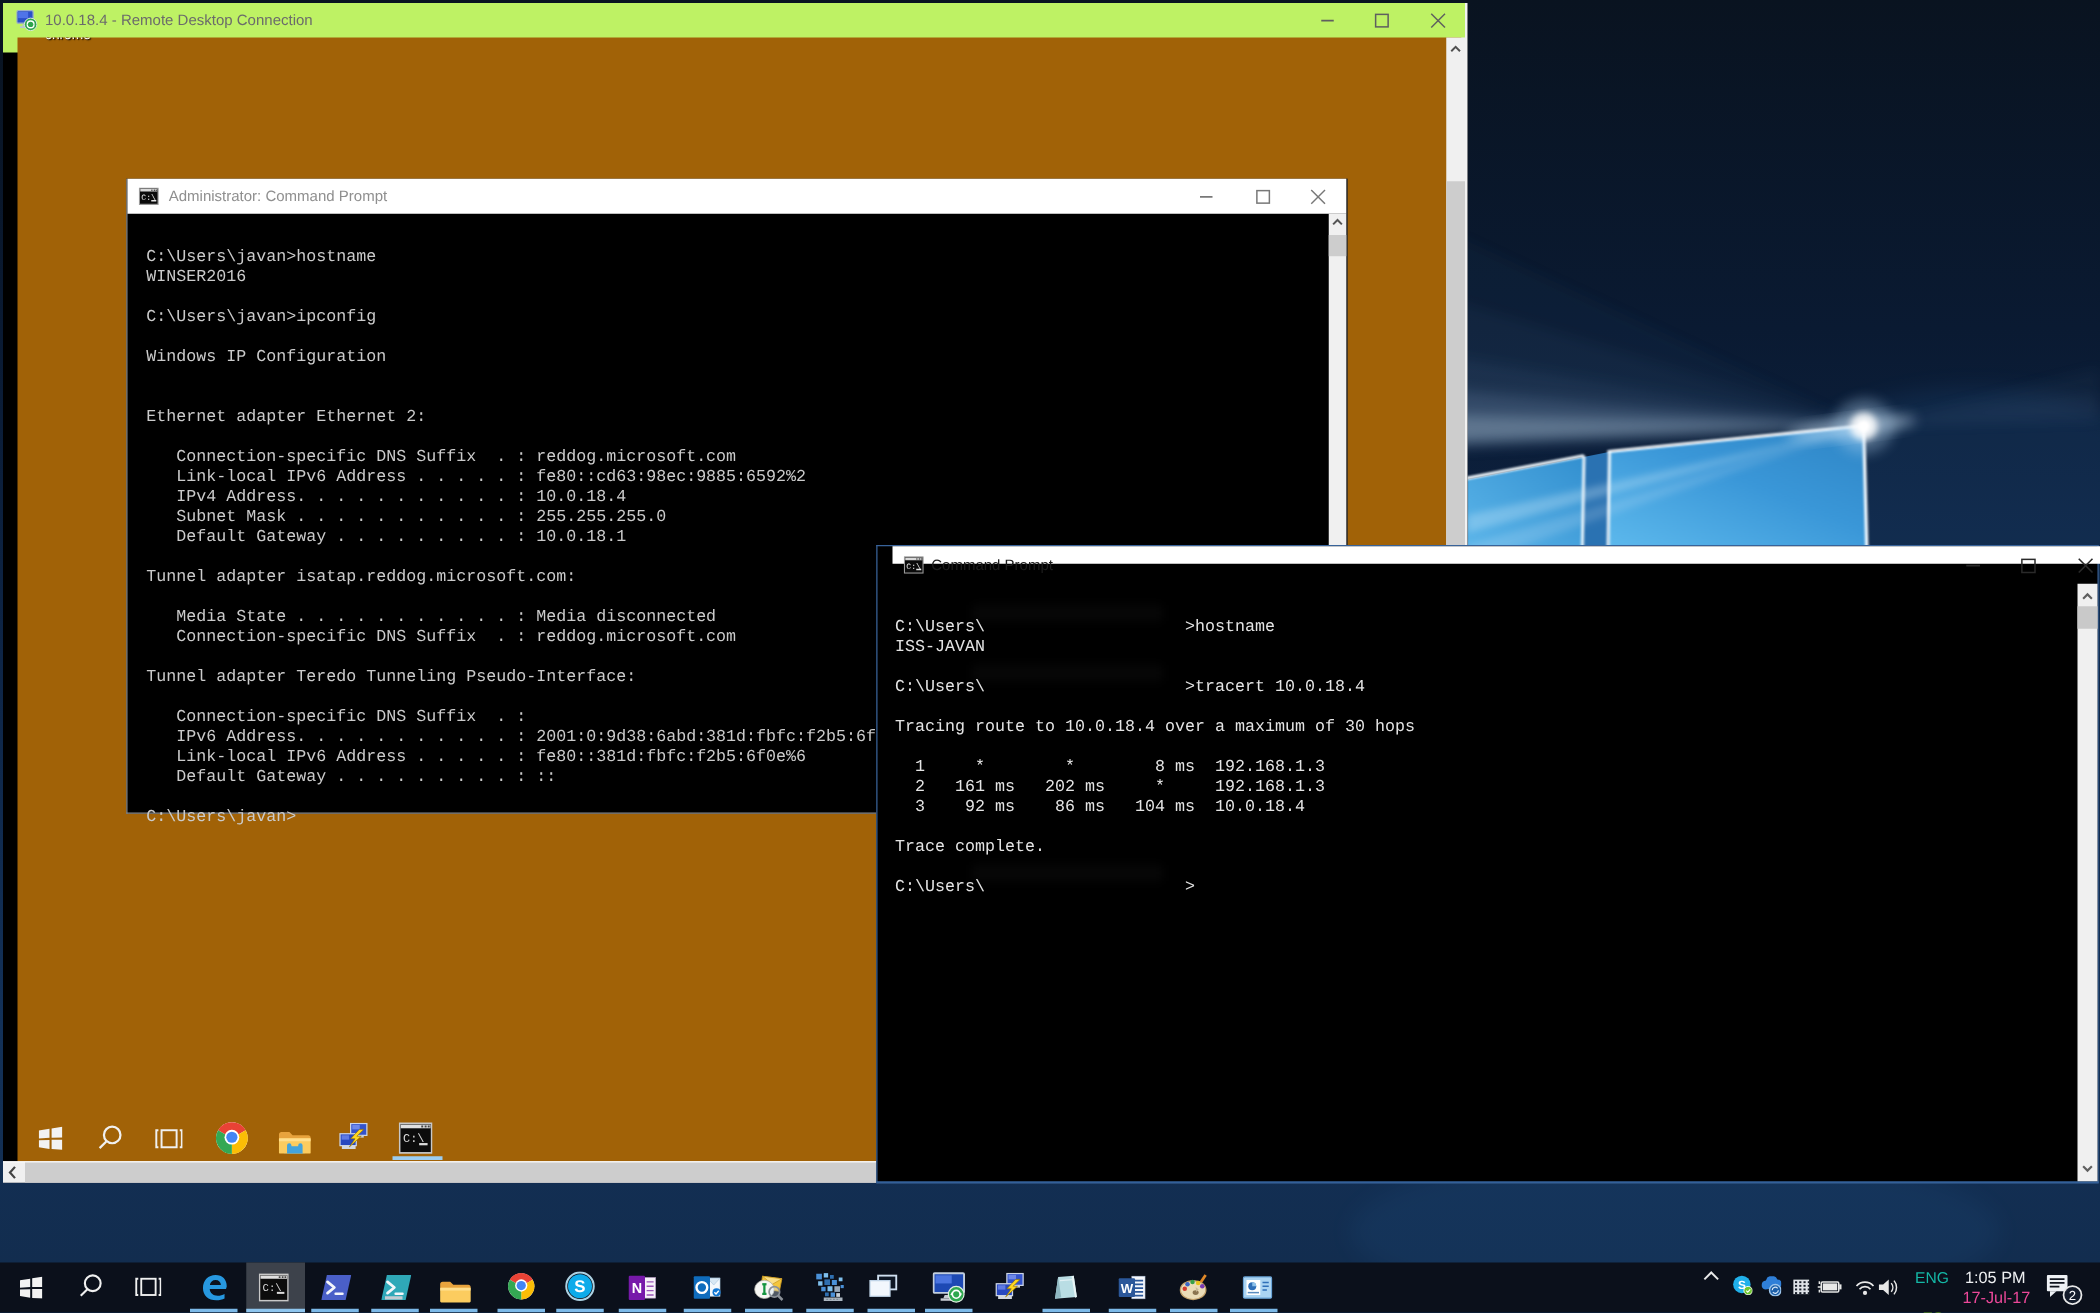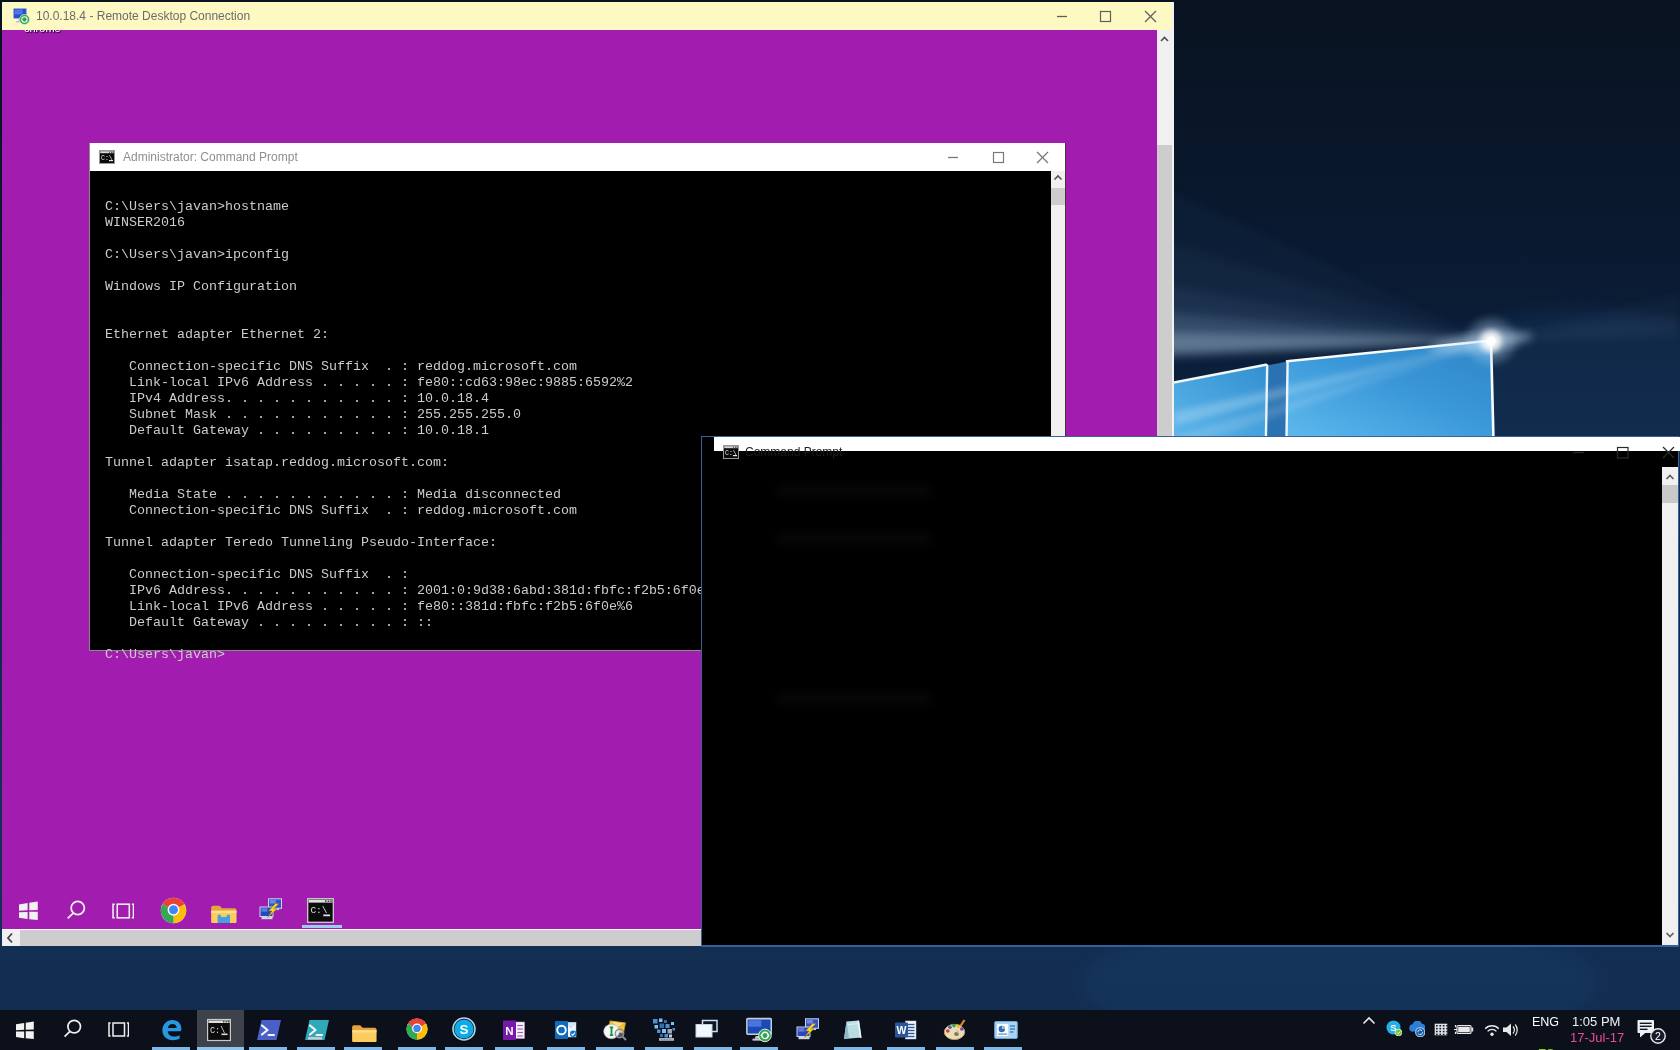--- a/index.html
+++ b/index.html
@@ -68,40 +68,40 @@
   <line x1="1491" y1="341" x2="1493.6" y2="444" stroke="#f6fbff" stroke-width="2.6"></line>
  </g>
  <ellipse cx="1481" cy="342.5" rx="52" ry="7.5" fill="#d8ecfc" opacity="0.5" filter="url(#b5)" transform="rotate(-7 1478 342.5)"></ellipse>
  <ellipse cx="1491" cy="341" rx="24" ry="22" fill="#bcdcf6" opacity="0.34" filter="url(#b5)"></ellipse>
  <ellipse cx="1491" cy="341" rx="11" ry="11" fill="#ffffff" opacity="0.9" filter="url(#b3)"></ellipse>
  <circle cx="1491" cy="341" r="4.5" fill="#ffffff" filter="url(#b1)"></circle>
 </svg>
 
 <div class="abs" id="rdp" style="left:2px;top:2px;width:1172px;height:944px;background:#000;border-right:2px solid #f2f2f2;border-bottom:1px solid #e8e8e8;box-sizing:border-box">
 
-  <div class="abs" style="left:0;top:0;width:100%;height:40px;background:#fef9c3">
+  <div class="abs" style="left:0;top:0;width:100%;height:40px;background:#bef264">
     <svg class="abs" style="left:11px;top:6px" width="17" height="17" viewBox="0 0 17 17">
       <rect x="0.5" y="0.5" width="13" height="10" rx="1" fill="#2b50c8" stroke="#9db0c8" stroke-width="1"></rect>
       <rect x="1.5" y="1.5" width="8" height="5" fill="#4f74e8"></rect>
       <rect x="5" y="11.5" width="4" height="1.6" fill="#b8c4d4"></rect>
       <rect x="3" y="13" width="8" height="1.4" fill="#b8c4d4"></rect>
       <circle cx="11.5" cy="11.5" r="5" fill="#2ea44c" stroke="#d8e8da" stroke-width="0.8"></circle>
       <path d="M8.8,11.5 a2.7,2.7 0 0 1 5.4,0" fill="none" stroke="#fff" stroke-width="1.1"></path>
       <path d="M14.2,11.5 a2.7,2.7 0 0 1 -5.4,0" fill="none" stroke="#fff" stroke-width="1.1"></path>
     </svg>
     <span class="abs" style="left:34px;top:7px;font-size:12px;color:#6b6b6b">10.0.18.4 - Remote Desktop Connection</span>
     <svg class="abs" style="left:1050px;top:0" width="120" height="28" viewBox="0 0 120 28">
       <line x1="5" y1="14.5" x2="15" y2="14.5" stroke="#5f5f5f" stroke-width="1.3"></line>
       <rect x="48.5" y="9.5" width="10" height="10" fill="none" stroke="#5f5f5f" stroke-width="1.2"></rect>
       <line x1="93" y1="9" x2="104" y2="20" stroke="#5f5f5f" stroke-width="1.2"></line>
       <line x1="104" y1="9" x2="93" y2="20" stroke="#5f5f5f" stroke-width="1.2"></line>
     </svg>
   </div>
 
-  <div class="abs" id="rscreen" style="left:0;top:28px;width:1155px;height:901px;background:#a21caf;overflow:hidden">
+  <div class="abs" id="rscreen" style="left:12px;top:28px;width:1155px;height:901px;background:#a16207;overflow:hidden">
 
     <div class="abs" style="left:22px;top:0;width:46px;height:5px;overflow:hidden">
       <div style="margin-top:-8px;color:#fff;font-size:11px;font-family:'Liberation Sans',sans-serif;text-shadow:1px 1px 1px #000">chrome</div>
     </div>
 
     <div class="abs" style="left:87px;top:113px;width:977px;height:508px;background:#000;border-left:1px solid #8a8a8a;border-right:1px solid #3a3a3a;border-bottom:1px solid #8a8a8a;box-sizing:border-box">
       <div class="abs" style="left:0;top:0;width:100%;height:28px;background:#ffffff">
         <svg class="abs" style="left:9px;top:7px" width="16" height="14" viewBox="0 0 16 14">
           <rect x="0.5" y="0.5" width="15" height="13" fill="#0a0a0a" stroke="#9a9a9a" stroke-width="1"></rect>
           <rect x="1.2" y="1.2" width="13.6" height="2" fill="#d8d8d8"></rect>
@@ -241,20 +241,34 @@
       <rect x="10" y="10" width="4" height="1.2" fill="#e8e8e8"></rect>
     </svg>
     <span class="abs" style="left:31px;top:8px;font-size:12px;color:#1c1c1c">Command Prompt</span>
     <svg class="abs" style="left:840px;top:0" width="136" height="30" viewBox="0 0 136 30">
       <line x1="19" y1="15.5" x2="30" y2="15.5" stroke="#2a2a2a" stroke-width="1.3"></line>
       <rect x="63.5" y="10.5" width="10.5" height="10.5" fill="none" stroke="#2a2a2a" stroke-width="1.2"></rect>
       <line x1="109" y1="10" x2="120" y2="21" stroke="#2a2a2a" stroke-width="1.3"></line>
       <line x1="120" y1="10" x2="109" y2="21" stroke="#2a2a2a" stroke-width="1.3"></line>
     </svg>
   </div>
+  <pre class="con abs" style="left:2px;top:46px;color:#e4e4e4">C:\Users\                    &gt;hostname
+ISS-JAVAN
+
+C:\Users\                    &gt;tracert 10.0.18.4
+
+Tracing route to 10.0.18.4 over a maximum of 30 hops
+
+  1     *        *        8 ms  192.168.1.3
+  2   161 ms   202 ms     *     192.168.1.3
+  3    92 ms    86 ms   104 ms  10.0.18.4
+
+Trace complete.
+
+C:\Users\                    &gt;</pre>
 
   <div class="abs" style="left:76px;top:47px;width:152px;height:13px;background:rgba(140,140,140,0.05);filter:blur(4px)"></div>
   <div class="abs" style="left:76px;top:95px;width:152px;height:13px;background:rgba(140,140,140,0.05);filter:blur(4px)"></div>
   <div class="abs" style="left:76px;top:255px;width:152px;height:13px;background:rgba(140,140,140,0.05);filter:blur(4px)"></div>
 
   <div class="abs" style="right:0;top:30px;width:16px;height:478px;background:#f0f0f0">
     <svg class="abs" style="left:0;top:3px" width="16" height="15" viewBox="0 0 16 15">
         <path d="M4.5,9 L8,5.5 L11.5,9" fill="none" stroke="#606060" stroke-width="1.7"></path>
       </svg>
     <div class="abs" style="left:0;top:18px;width:16px;height:18px;background:#c9c9c9"></div>
@@ -492,21 +506,21 @@
   <svg class="abs" style="left:1484px;top:12px" width="16" height="15" viewBox="0 0 16 15">
       <path d="M1.2,6.8 a9.2,9.2 0 0 1 13.6,0" fill="none" stroke="#e8e8e8" stroke-width="1.4"></path>
       <path d="M3.6,9.4 a5.8,5.8 0 0 1 8.8,0" fill="none" stroke="#e8e8e8" stroke-width="1.4"></path>
       <circle cx="8" cy="12.3" r="1.7" fill="#e8e8e8"></circle>
     </svg>
   <svg class="abs" style="left:1503px;top:12px" width="16" height="16" viewBox="0 0 16 16">
       <polygon points="0,5.5 3.5,5.5 8,1.5 8,14 3.5,10 0,10" fill="#e8e8e8"></polygon>
       <path d="M10,4.5 a5.5,5.5 0 0 1 0,7" fill="none" stroke="#e8e8e8" stroke-width="1.2"></path>
       <path d="M12.2,2.5 a8.5,8.5 0 0 1 0,11" fill="none" stroke="#e8e8e8" stroke-width="1.2"></path>
     </svg>
-  <span class="abs" style="left:1532px;top:5px;font-size:12.5px;color:#ffffff">ENG</span>
+  <span class="abs" style="left:1532px;top:5px;font-size:12.5px;color:#14b8a6">ENG</span>
   <span class="abs" style="left:1538px;top:37px;font-size:12.5px;color:#84cc16">ES</span>
   <span class="abs" style="left:1572px;top:4px;font-size:13px;color:#eef0f2">1:05 PM</span>
   <span class="abs" style="left:1570px;top:20px;font-size:13px;color:#ec4899">17-Jul-17</span>
   <svg class="abs" style="left:1637px;top:9px" width="30" height="27" viewBox="0 0 30 27">
       <rect x="0.5" y="1" width="16.5" height="13" rx="0.8" fill="#eef1f5"></rect>
       <g stroke="#10151f" stroke-width="1.4">
         <line x1="2.8" y1="4.3" x2="14.6" y2="4.3"></line>
         <line x1="2.8" y1="7.3" x2="14.6" y2="7.3"></line>
         <line x1="2.8" y1="10.3" x2="10.5" y2="10.3"></line>
       </g>

